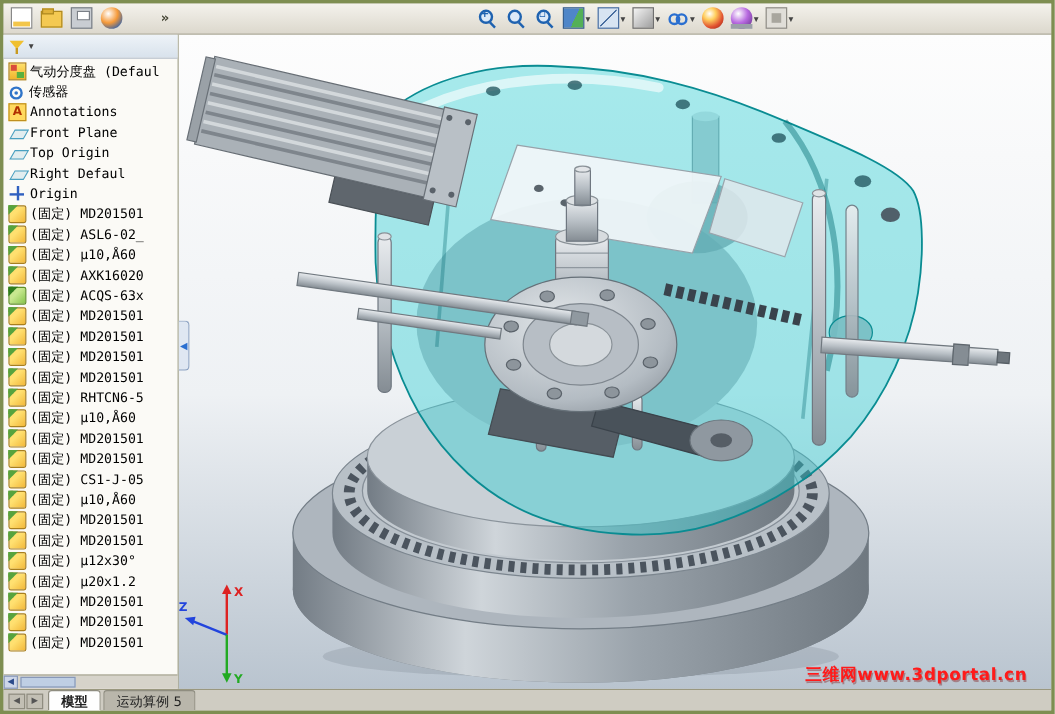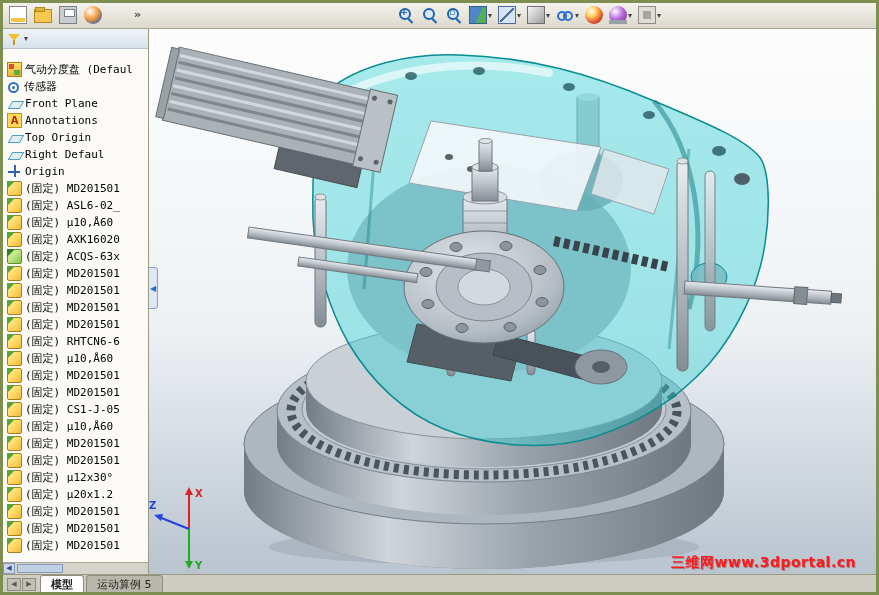--- a/index.html
+++ b/index.html
@@ -40,21 +40,21 @@
 
   
   .main { flex:1; display:flex; min-height:0; position:relative; }
 
   
   .panel { width:146px; flex:none; background:#fbfaf6; border-right:1px solid #9a987f; display:flex; flex-direction:column; }
   .filter-row { height:20px; display:flex; align-items:center; padding:0 4px; gap:2px; background:linear-gradient(180deg,#eef3f8,#d8e2ec); border-bottom:1px solid #b8c2cc; flex:none; }
   .funnel { width:14px; height:14px; position:relative; }
   .funnel::before { content:""; position:absolute; left:1px; top:2px; border-left:6px solid transparent; border-right:6px solid transparent; border-top:7px solid #f0c030; }
   .funnel::after { content:""; position:absolute; left:6px; top:8px; width:2px; height:5px; background:#c89a20; }
-  .tree { flex:1; overflow:hidden; padding:12px 0 0 2px; }
+  .tree { flex:1; overflow:hidden; padding:2px 0 0 2px; }
   .row { height:17px; display:flex; align-items:center; white-space:nowrap; font:11px/17px "DejaVu Sans Mono","DejaVu Sans",monospace; color:#000; padding-left:2px; }
   .row .lbl { overflow:hidden; }
   .ti { width:15px; height:15px; margin-right:3px; position:relative; flex:none; display:inline-block; }
   .ti-assembly { background:linear-gradient(180deg,#ffe06a,#f0b42c); border:1px solid #b08018; }
   .ti-assembly::before { content:""; position:absolute; left:1px; top:1px; width:5px; height:5px; background:#d94c3c; }
   .ti-assembly::after { content:""; position:absolute; right:1px; bottom:1px; width:6px; height:5px; background:#58b040; }
   .ti-sensors { border:2px solid #2f74c9; border-radius:50%; width:11px; height:11px; margin:1px 5px 0 1px; }
   .ti-sensors::before { content:""; position:absolute; left:2px; top:2px; width:3px; height:3px; background:#2f74c9; border-radius:50%; }
   .ti-annotations { background:#ffd95e; border:1px solid #c09020; color:#b03000; font:bold 10px/13px "DejaVu Sans",sans-serif; text-align:center; }
   .ti-annotations::before { content:"A"; }
@@ -159,28 +159,28 @@
       <div class="tree">
           <div class="row">
             <span class="ti ti-assembly"></span>
             <span class="lbl">气动分度盘 (Defaul</span>
           </div>
           <div class="row">
             <span class="ti ti-sensors"></span>
             <span class="lbl">传感器</span>
           </div>
           <div class="row">
+            <span class="ti ti-annotations"></span>
+            <span class="lbl">Annotations</span>
+          </div>
+          <div class="row">
             <span class="ti ti-plane"></span>
             <span class="lbl">Front Plane</span>
           </div>
           <div class="row">
-            <span class="ti ti-annotations"></span>
-            <span class="lbl">Annotations</span>
-          </div>
-          <div class="row">
             <span class="ti ti-plane"></span>
             <span class="lbl">Top Origin</span>
           </div>
           <div class="row">
             <span class="ti ti-plane"></span>
             <span class="lbl">Right Defaul</span>
           </div>
           <div class="row">
             <span class="ti ti-origin"></span>
             <span class="lbl">Origin</span>
@@ -216,21 +216,21 @@
           <div class="row">
             <span class="ti ti-part"></span>
             <span class="lbl">(固定) MD201501</span>
           </div>
           <div class="row">
             <span class="ti ti-part"></span>
             <span class="lbl">(固定) MD201501</span>
           </div>
           <div class="row">
             <span class="ti ti-part"></span>
-            <span class="lbl">(固定) RHTCN6-6</span>
+            <span class="lbl">(固定) RHTCN6-5</span>
           </div>
           <div class="row">
             <span class="ti ti-part"></span>
             <span class="lbl">(固定) μ10,Å60</span>
           </div>
           <div class="row">
             <span class="ti ti-part"></span>
             <span class="lbl">(固定) MD201501</span>
           </div>
           <div class="row">

